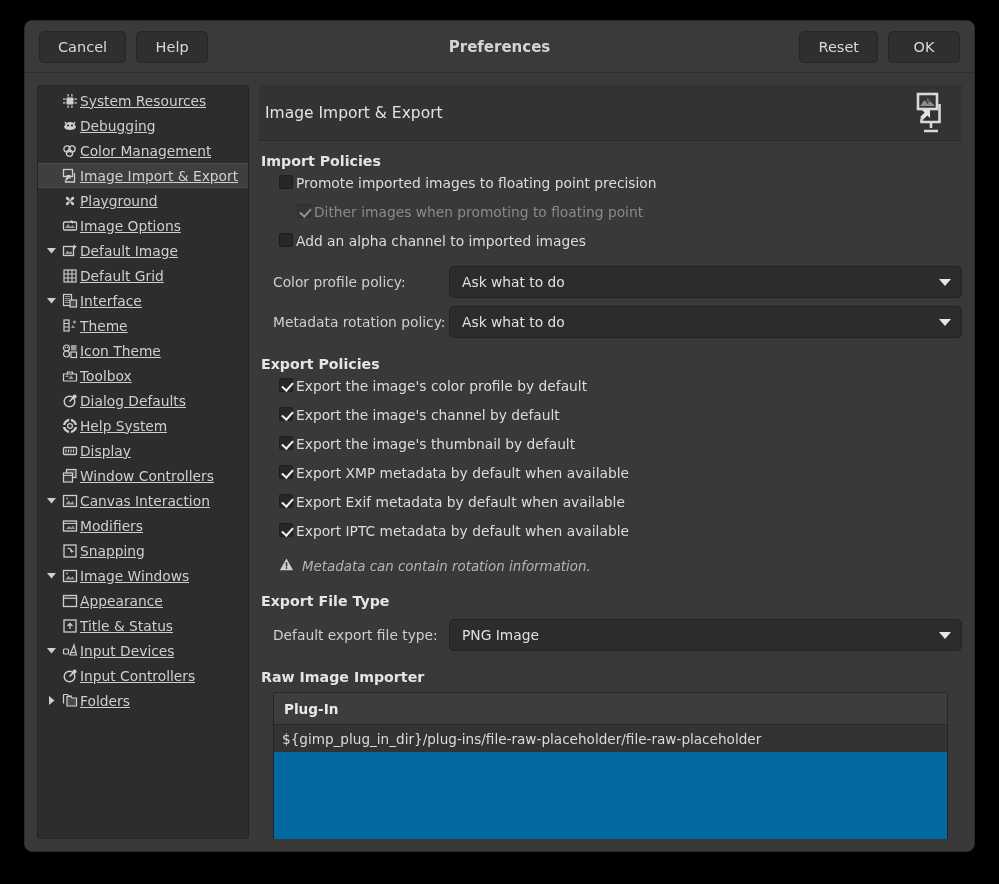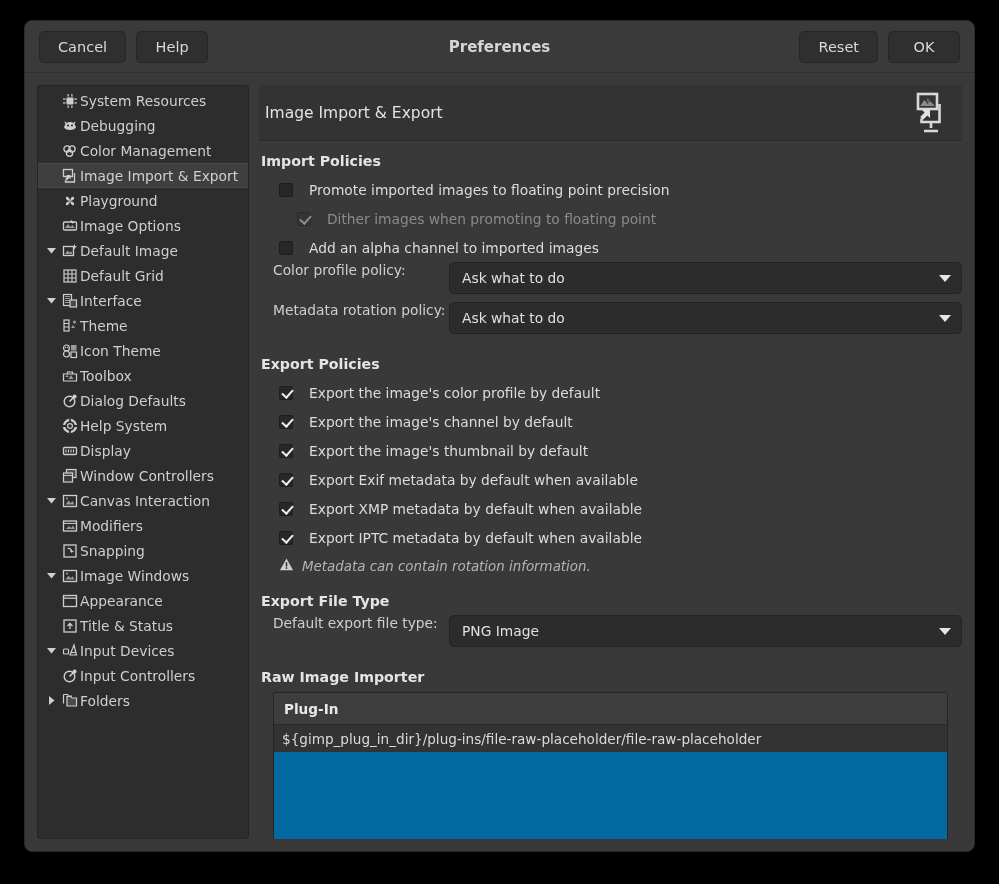--- a/index.html
+++ b/index.html
@@ -80,20 +80,21 @@
   }
   .tree-item {
     height: 25px;
     display: flex;
     align-items: center;
     color: #cfcfcf;
     font-size: 13.8px;
     cursor: pointer;
     padding-right: 4px;
     white-space: nowrap;
+    text-decoration: underline;
   }
   .tree-item.selected {
     background: #3f3f3f;
     border-top: 1px solid #4a4a4a;
     border-bottom: 1px solid #4a4a4a;
     height: 25px;
   }
   .expander {
     width: 18px; flex: 0 0 18px;
     display: flex; align-items: center; justify-content: center;
@@ -141,24 +142,23 @@
   .section-title {
     color: #e4e4e4;
     font-size: 14.2px;
     font-weight: 600;
     margin: 0 0 6px 2px;
   }
   .section-title.spaced { margin-top: 14px; }
 
   .check-row {
     display: flex;
-    align-items: center;
     height: 29px;
     padding-left: 20px;
-    gap: 16px;
+    gap: 3px;
   }
   .check-row.indent { padding-left: 38px; }
   .cbox {
     width: 14px; height: 14px;
     flex: 0 0 14px;
     background: #272727;
     border: 1px solid #1e1e1e;
     border-radius: 2px;
     position: relative;
     cursor: pointer;
@@ -172,21 +172,21 @@
     border-width: 0 2px 2px 0;
     transform: rotate(42deg);
   }
   .cbox.disabled { background: #343434; border-color: #2b2b2b; cursor: default; }
   .cbox.disabled.checked::after { border-color: #8e8e8e; }
   .check-label { color: #dcdcdc; font-size: 13.8px; }
   .check-label.disabled { color: #8a8a8a; }
 
   .field-row {
     display: flex;
-    align-items: flex-start;
+    align-items: center;
     height: 40px;
     padding-left: 14px;
     gap: 10px;
   }
   .field-label {
     color: #cfcfcf;
     font-size: 13.8px;
     text-align: left;
     flex: 0 0 auto;
     white-space: nowrap;
@@ -652,25 +652,25 @@
             <div class="check-row">
               <span class="cbox checked"></span>
               <span class="check-label">Export the image's channel by default</span>
             </div>
             <div class="check-row">
               <span class="cbox checked"></span>
               <span class="check-label">Export the image's thumbnail by default</span>
             </div>
             <div class="check-row">
               <span class="cbox checked"></span>
-              <span class="check-label">Export Exif metadata by default when available</span>
+              <span class="check-label">Export XMP metadata by default when available</span>
             </div>
             <div class="check-row">
               <span class="cbox checked"></span>
-              <span class="check-label">Export XMP metadata by default when available</span>
+              <span class="check-label">Export Exif metadata by default when available</span>
             </div>
             <div class="check-row">
               <span class="cbox checked"></span>
               <span class="check-label">Export IPTC metadata by default when available</span>
             </div>
           </div>
         <div class="note-row">
           <span>
             <svg width="15" height="15" viewBox="0 0 16 16">
               <path d="M8 1.5 L15 14.2 H1 Z" fill="#cfcfcf"></path>

